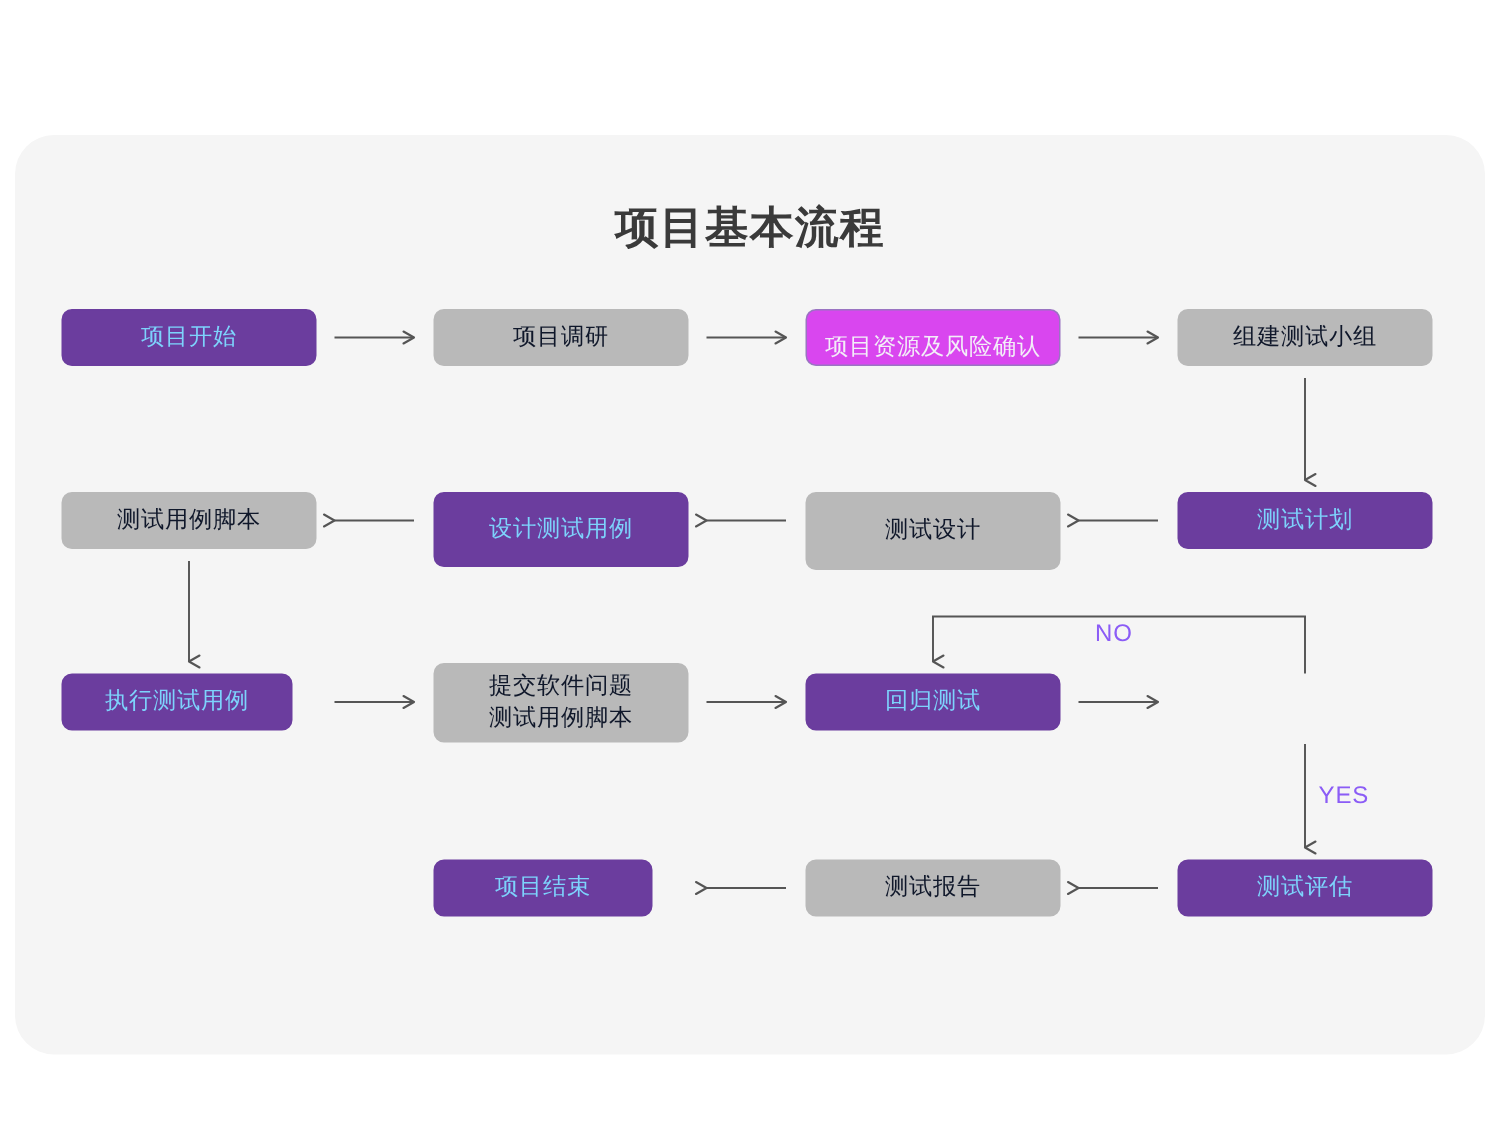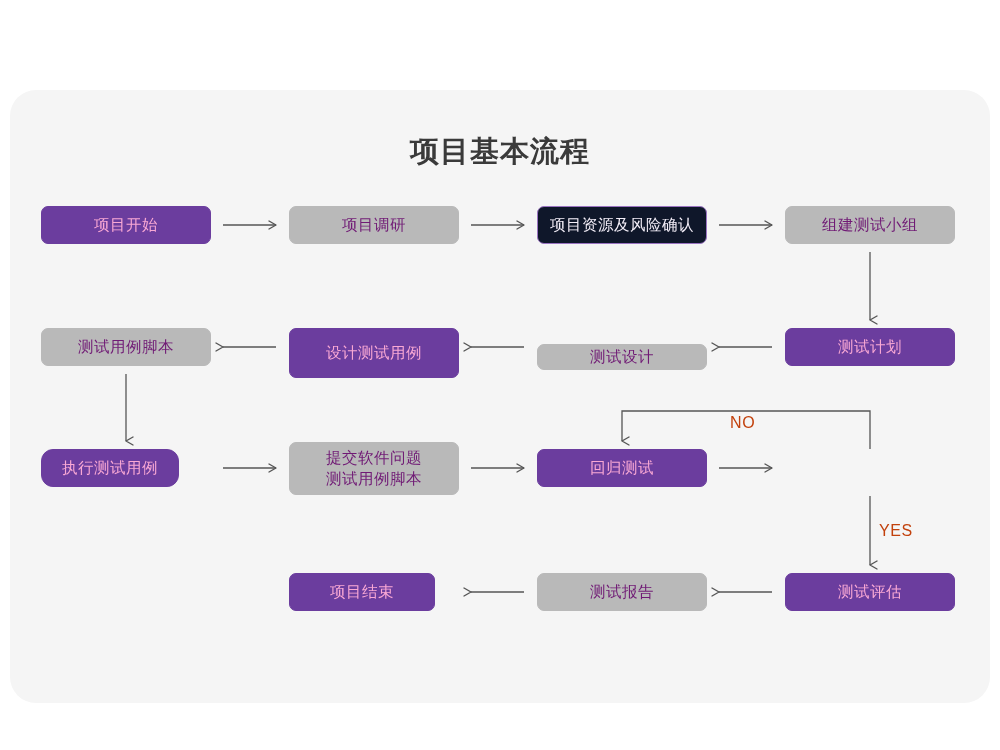--- a/index.html
+++ b/index.html
@@ -47,44 +47,45 @@
     justify-content: center;
     text-align: center;
     border-radius: 7px;
     font-size: 15.5px;
     line-height: 1.35;
     box-sizing: border-box;
     letter-spacing: 0.5px;
   }
   .node.purple {
     background: #6b3d9e;
-    color: #f9a8d4;
+    color: #7dd3fc;
     border: 1.5px solid #6b3d9e;
   }
   .node.purple-outline {
-    background: #0f172a;
+    background: #d946ef;
     color: #f3eef8;
     border: 1.5px solid #9a74c2;
+    align-items: flex-end;
   }
   .node.gray {
     background: #b9b9b9;
-    color: #701a75;
+    color: #0f172a;
     border: 1.5px solid #b9b9b9;
   }
   .node .lines {
     display: block;
   }
   .node .lines span { display: block; }
   .conn {
     position: absolute;
   }
   .edge-label {
     position: absolute;
     font-size: 16px;
-    color: #c2410c;
+    color: #8b5cf6;
     letter-spacing: 0.6px;
   }
   svg { display: block; overflow: visible; }
 </style>
 </head>
 <body>
 
 <div id="card"></div>
 
 <div id="stage">
@@ -108,29 +109,29 @@
   </div>
 
   <div class="node gray" style="left:41px;  top:328px; width:170px; height:38px;">
     <span>测试用例脚本</span>
   </div>
 
   <div class="node purple" style="left:289px; top:328px; width:170px; height:50px;">
     <span>设计测试用例</span>
   </div>
 
-  <div class="node gray" style="left:537px; top:344px; width:170px; height:26px;">
+  <div class="node gray" style="left:537px; top:328px; width:170px; height:52px;">
     <span>测试设计</span>
   </div>
 
   <div class="node purple" style="left:785px; top:328px; width:170px; height:38px;">
     <span>测试计划</span>
   </div>
 
-  <div class="node purple" style="left:41px;  top:449px; width:138px; height:38px;border-radius:12px;">
+  <div class="node purple" style="left:41px;  top:449px; width:154px; height:38px;">
     <span>执行测试用例</span>
   </div>
 
   <div class="node gray" style="left:289px; top:442px; width:170px; height:53px;">
     <span class="lines">
       <span>提交软件问题</span>
       <span>测试用例脚本</span>
     </span>
   </div>
 

